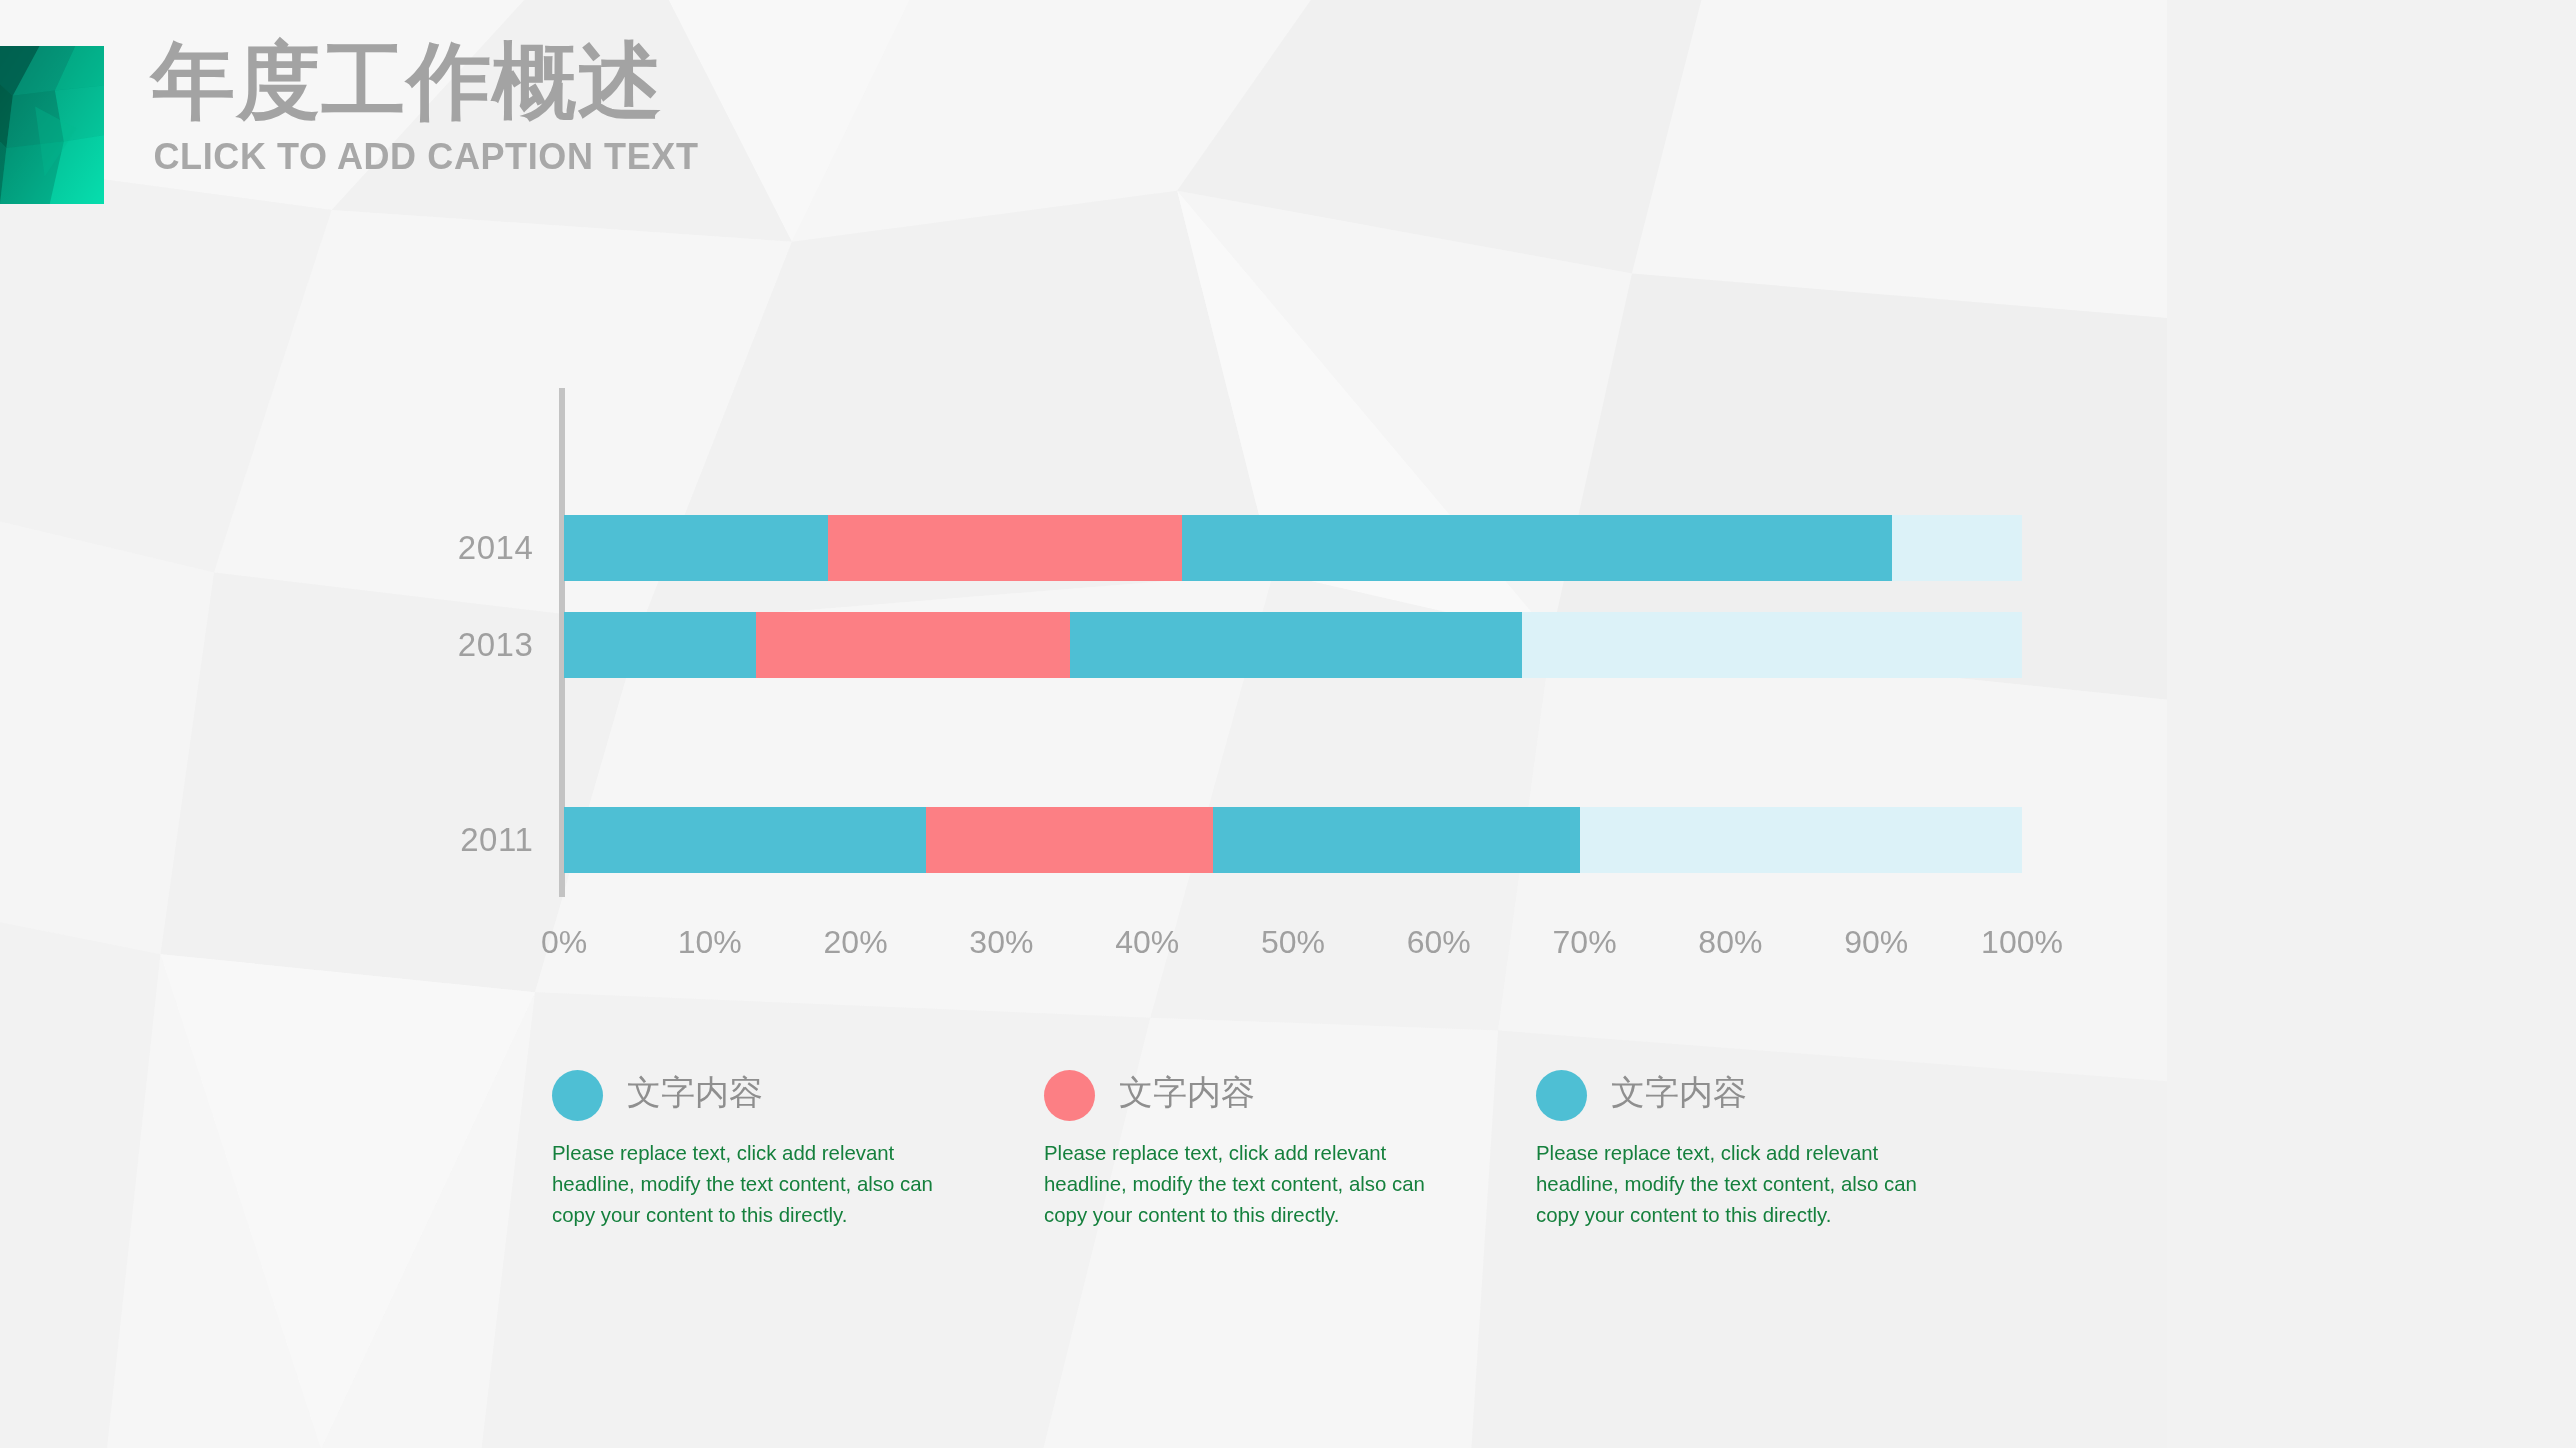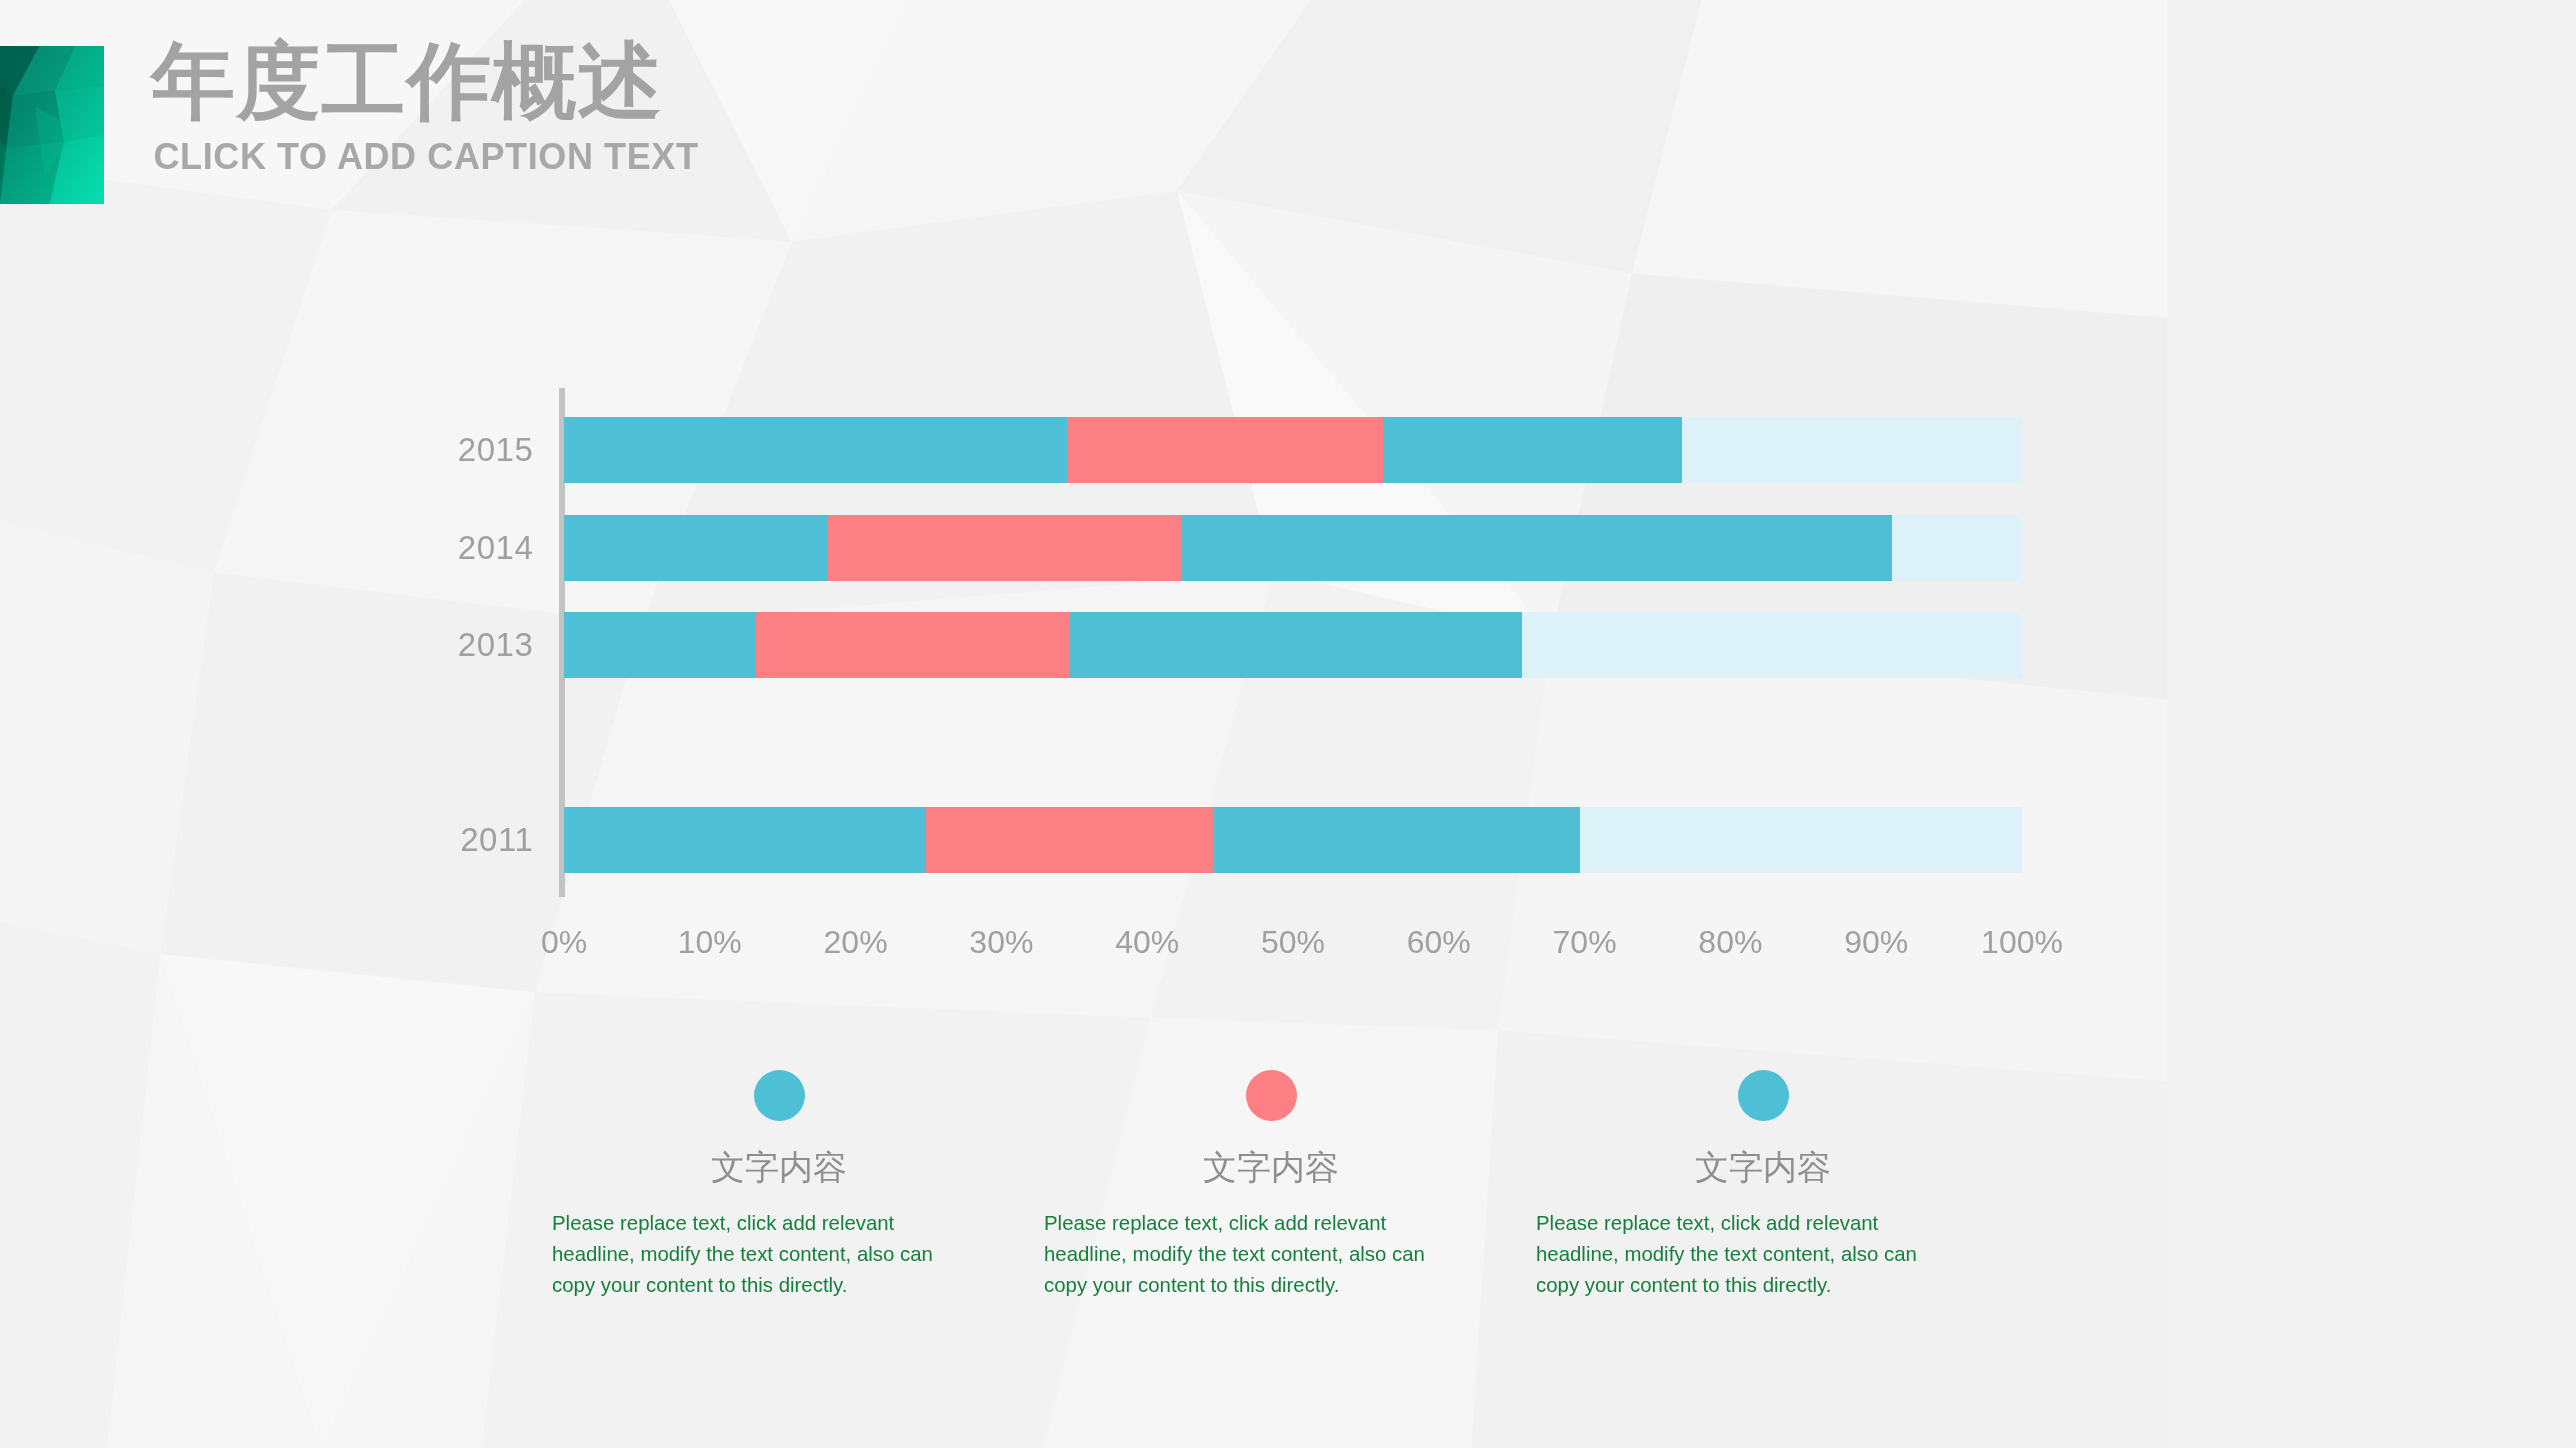--- a/index.html
+++ b/index.html
@@ -132,24 +132,22 @@
     display: flex;
     gap: 0;
   }
   .legend-col {
     width: 493px;
     box-sizing: border-box;
     padding-right: 38px;
   }
   .legend-head {
     display: flex;
-    align-items: center;
     gap: 24px;
     margin-bottom: 16.5px;
-    flex-direction: column;
   }
   .legend-dot {
     width: 51px;
     height: 51px;
     border-radius: 50%;
     flex: 0 0 auto;
   }
   .legend-title {
     font-size: 34px;
     color: #8f8f8f;
@@ -219,27 +217,20 @@
 
     <div id="title-wrap">
       <h1 id="slide-title">年度工作概述</h1>
       <div id="slide-subtitle">CLICK TO ADD CAPTION TEXT</div>
     </div>
   </div>
 
   <div id="chart">
     <div id="y-axis-line"></div>
 
-  <div class="bar-row" style="top: 29px;">
-        <div class="bar-label">2015</div>
-        <div class="seg" style="left: 0%; width: 34.5%; background: rgb(78, 191, 212);"></div>
-        <div class="seg" style="left: 34.5%; width: 21.7%; background: rgb(252, 127, 132);"></div>
-        <div class="seg" style="left: 56.2%; width: 20.5%; background: rgb(78, 191, 212);"></div>
-        <div class="seg" style="left: 76.7%; width: 23.3%; background: rgb(220, 242, 248);"></div>
-      </div>
       <div class="bar-row" style="top: 127px;">
         <div class="bar-label">2014</div>
         <div class="seg" style="left: 0%; width: 18.1%; background: rgb(78, 191, 212);"></div>
         <div class="seg" style="left: 18.1%; width: 24.3%; background: rgb(252, 127, 132);"></div>
         <div class="seg" style="left: 42.4%; width: 48.7%; background: rgb(78, 191, 212);"></div>
         <div class="seg" style="left: 91.1%; width: 8.9%; background: rgb(220, 242, 248);"></div>
       </div>
       <div class="bar-row" style="top: 224px;">
         <div class="bar-label">2013</div>
         <div class="seg" style="left: 0%; width: 13.2%; background: rgb(78, 191, 212);"></div>

